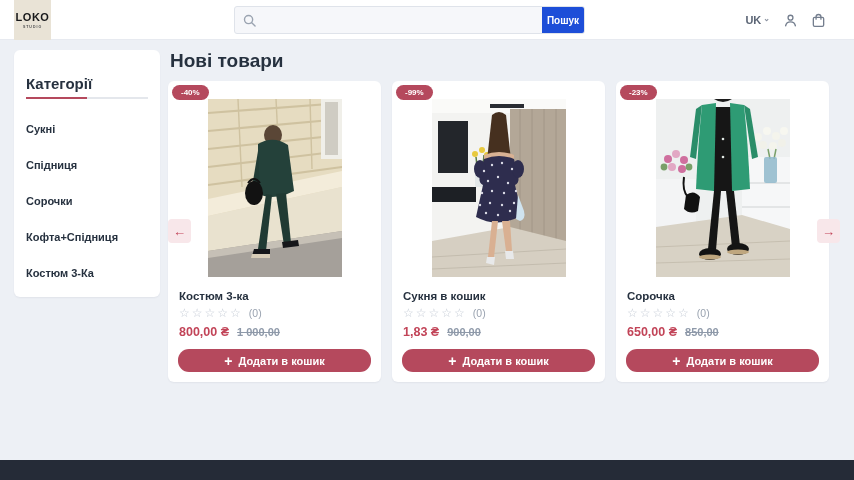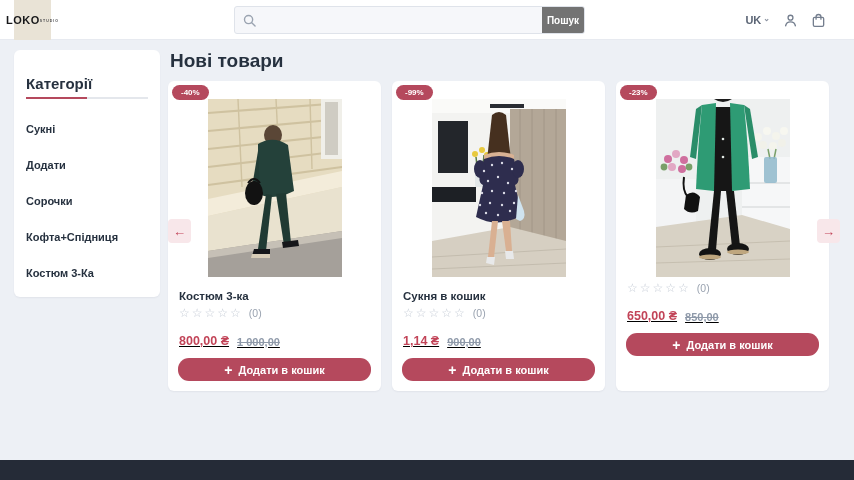--- a/index.html
+++ b/index.html
@@ -2,28 +2,28 @@
 <html><head>
 <meta charset="utf-8">
 <style>
   * { margin:0; padding:0; box-sizing:border-box; }
   html,body { width:854px; height:480px; overflow:hidden; }
   body { font-family:"Liberation Sans", sans-serif; background:#edf0f5; position:relative; }
 
   
   .header { position:relative; height:40px; background:#ffffff; border-bottom:1px solid #e7eaf0; }
   .logo { position:absolute; left:14px; top:0; width:37px; height:40px; background:#e9e3d6;
-          display:flex; flex-direction:row; align-items:center; justify-content:center; cursor:pointer; }
+          display:flex; flex-direction:column; align-items:center; justify-content:center; cursor:pointer; }
   .logo-title { font-size:11px; font-weight:bold; letter-spacing:.5px; color:#17181a; line-height:1; }
   .logo-sub { font-size:3.5px; font-weight:bold; letter-spacing:1px; color:#4a4b4d; margin-top:2px; }
   .searchbar { position:absolute; left:234px; top:6px; width:351px; height:28px; display:flex;
                border:1px solid #dfe3ea; border-radius:3px; overflow:hidden; background:#f6f7fa; }
   .search-icon-wrap { width:28px; display:flex; align-items:center; justify-content:center; }
   .search-input { flex:1; border:none; outline:none; background:transparent; font-size:11px; color:#333; }
-  .search-btn { width:42px; border:none; background:#737373; color:#fff; font-size:10px; font-weight:bold;
+  .search-btn { width:42px; border:none; background:#1d4ed8; color:#fff; font-size:10px; font-weight:bold;
                 cursor:pointer; font-family:inherit; }
   .header-right { position:absolute; right:28px; top:0; height:40px; display:flex; align-items:center; gap:12px; }
   .lang { display:flex; align-items:flex-start; gap:2px; font-size:11px; font-weight:bold; color:#5b6575; cursor:pointer; }
   .lang-caret { font-size:8px; color:#8a92a0; }
   .hicon { width:16px; height:16px; display:flex; align-items:center; justify-content:center; cursor:pointer; }
 
   
   .content { display:flex; align-items:flex-start; gap:8px; padding:10px 14px 0 14px; }
 
   
@@ -41,21 +41,21 @@
           box-shadow:0 1px 2px rgba(30,40,60,.06); padding-bottom:10px; }
   .badge { position:absolute; top:4px; left:4px; background:#b5495d; color:#fff; font-size:8px; font-weight:bold;
            padding:3px 9px; border-radius:9px; z-index:2; }
   .pimg { width:134px; height:178px; margin:18px auto 0 auto; overflow:hidden; }
   .pimg svg { display:block; }
   .pinfo { padding:0 11px; }
   .pname { margin-top:13px; font-size:11.5px; font-weight:bold; color:#26313f; cursor:pointer; }
   .prating { margin-top:5px; display:flex; align-items:center; gap:6px; }
   .stars { font-size:12px; letter-spacing:2px; color:#c7cdd7; line-height:1; }
   .rcount { font-size:10.5px; color:#9aa3b0; }
-  .pprice { margin-top:15px; display:flex; align-items:flex-end; gap:8px;text-decoration:underline; }
+  .pprice { margin-top:6px; display:flex; align-items:center; gap:8px; }
   .price-new { font-size:12.5px; font-weight:bold; color:#c24458; }
   .price-old { font-size:11px; font-weight:bold; color:#8e99a9; text-decoration:line-through; }
   .cart-btn { margin:10px 10px 0 10px; width:calc(100% - 20px); height:23px; border:none; border-radius:11px;
               background:#b5495d; color:#fff; font-size:11px; font-weight:bold; cursor:pointer;
               display:flex; align-items:center; justify-content:center; gap:6px; font-family:inherit; }
   .plus { font-size:14px; font-weight:bold; line-height:1; }
   .nav-arrow { position:absolute; top:138px; width:23px; height:24px; background:#f8e7ea; border:none;
                border-radius:4px; color:#c24458; font-size:13px; cursor:pointer; display:flex;
                align-items:center; justify-content:center; font-family:inherit; z-index:3; }
   .nav-prev { left:0; }
@@ -102,21 +102,21 @@
     </div>
   </div>
 </div>
 
 <div class="content">
 
   <div class="sidebar">
     <div class="sidebar-title">Категорії</div>
     <div class="sidebar-rule"></div>
     <div class="cat-item">Сукні</div>
-    <div class="cat-item">Додати</div>
+    <div class="cat-item">Спідниця</div>
     <div class="cat-item">Сорочки</div>
     <div class="cat-item">Кофта+Спідниця</div>
     <div class="cat-item">Костюм 3-Ка</div>
   </div>
 
   <div class="main">
     <h1 class="main-title">Нові товари</h1>
 
     <div class="products">
 
@@ -234,21 +234,21 @@
             <polygon points="73,152 81,152 82,160 74,160" fill="#e8e9ea"></polygon>
           </svg>
         </div>
         <div class="pinfo">
           <div class="pname">Сукня в кошик</div>
           <div class="prating">
             <span class="stars">☆☆☆☆☆</span>
             <span class="rcount">(0)</span>
           </div>
           <div class="pprice">
-            <span class="price-new">1,14 ₴</span>
+            <span class="price-new">1,83 ₴</span>
             <span class="price-old">900,00</span>
           </div>
         </div>
         <button class="cart-btn">
           <span class="plus">+</span>
           <span>Додати в кошик</span>
         </button>
       </div>
 
       <div class="card">
@@ -300,20 +300,21 @@
             <polygon points="70,92 76,148 84,147 78,92" fill="#151515"></polygon>
             <path d="M30 96 Q38 90 44 98 L42 112 Q34 116 28 110 Z" fill="#111111"></path>
             <path d="M28 78 Q26 92 32 98" stroke="#111111" stroke-width="2" fill="none"></path>
             <ellipse cx="54" cy="155" rx="11" ry="6" fill="#141414"></ellipse>
             <ellipse cx="82" cy="150" rx="11" ry="6" fill="#141414"></ellipse>
             <ellipse cx="54" cy="158" rx="11" ry="2.4" fill="#bfa77f"></ellipse>
             <ellipse cx="82" cy="153" rx="11" ry="2.4" fill="#bfa77f"></ellipse>
           </svg>
         </div>
         <div class="pinfo">
+          <div class="pname">Сорочка</div>
           <div class="prating">
             <span class="stars">☆☆☆☆☆</span>
             <span class="rcount">(0)</span>
           </div>
           <div class="pprice">
             <span class="price-new">650,00 ₴</span>
             <span class="price-old">850,00</span>
           </div>
         </div>
         <button class="cart-btn">

